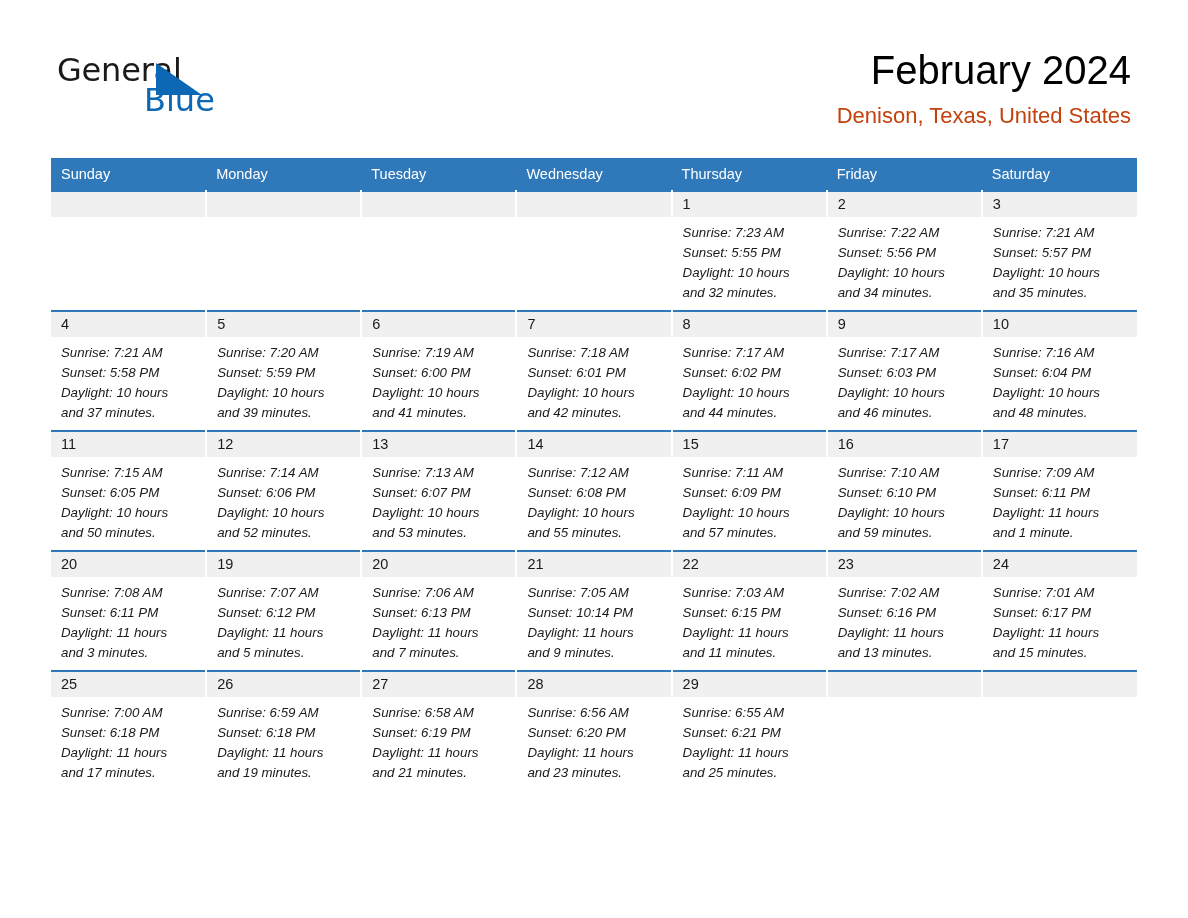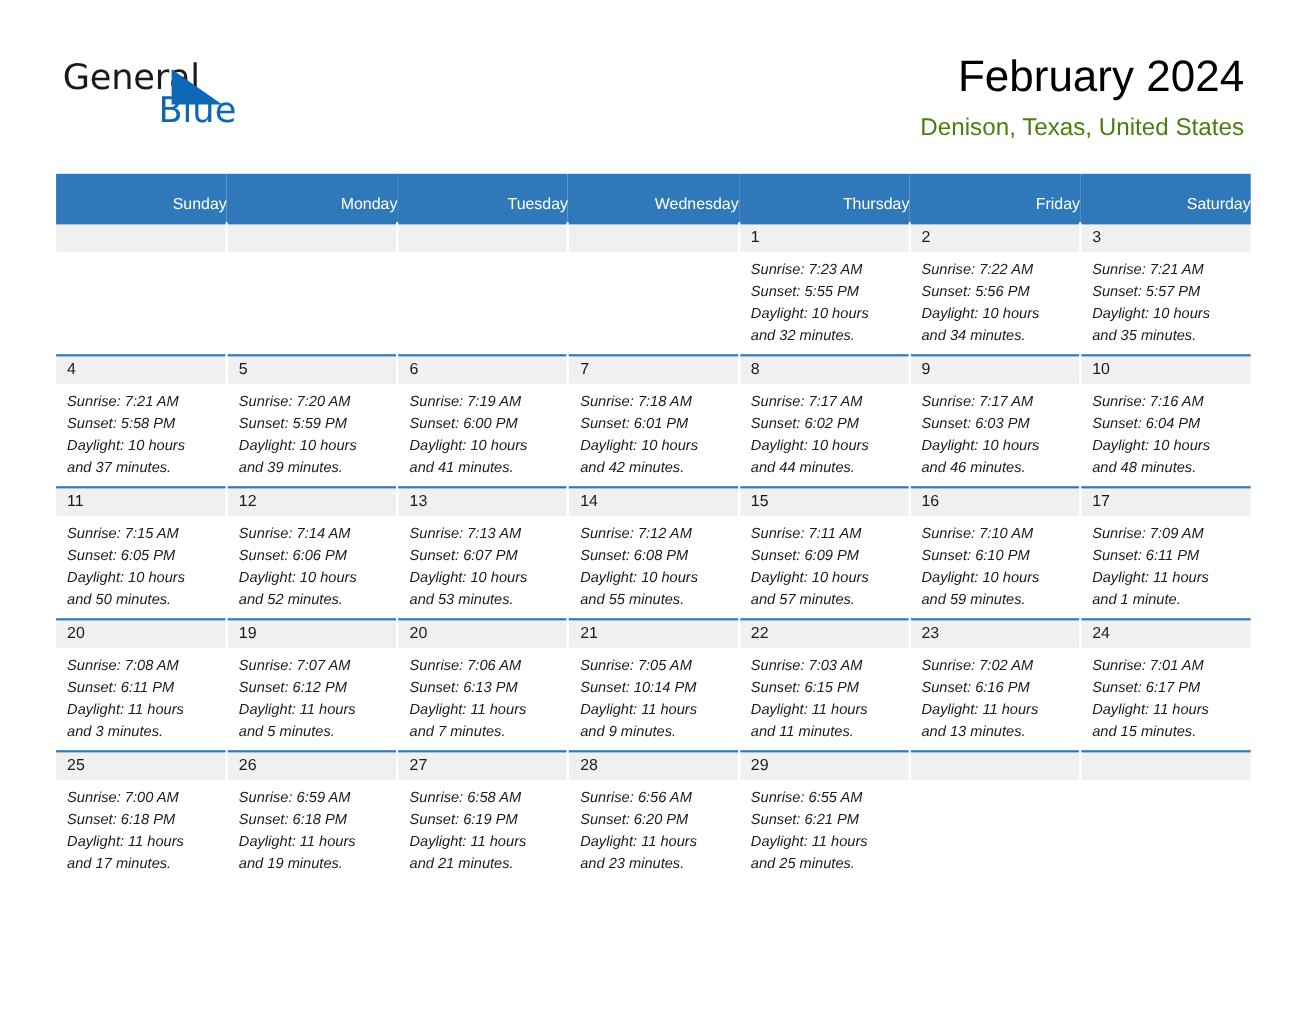--- a/index.html
+++ b/index.html
@@ -74,41 +74,41 @@
     font-size: 40px;
     font-weight: 400;
     line-height: 48px;
     color: #000;
     white-space: nowrap;
   }
   .cal-subtitle {
     font-size: 22px;
     font-weight: 400;
     line-height: 28px;
-    color: #4d7c0f;
+    color: #c2410c;
     margin-top: 8px;
     white-space: nowrap;
   }
 
   
   .calendar {
     position: absolute;
     left: 51px;
     top: 158px;
     width: 1086px;
     border-collapse: collapse;
     table-layout: fixed;
   }
   .calendar th {
     background: #2f78b9;
     color: #ffffff;
     font-size: 14.5px;
     font-weight: 400;
-    text-align: right;
-    padding: 20px 0 8px 10px;
+    text-align: left;
+    padding: 8px 0 8px 10px;
     height: 14px;
     border: none;
   }
   .calendar td {
     vertical-align: top;
     padding: 0;
     border: none;
     border-top: 2px solid #2f78b9;
     background: #ffffff;
     height: 118px;

